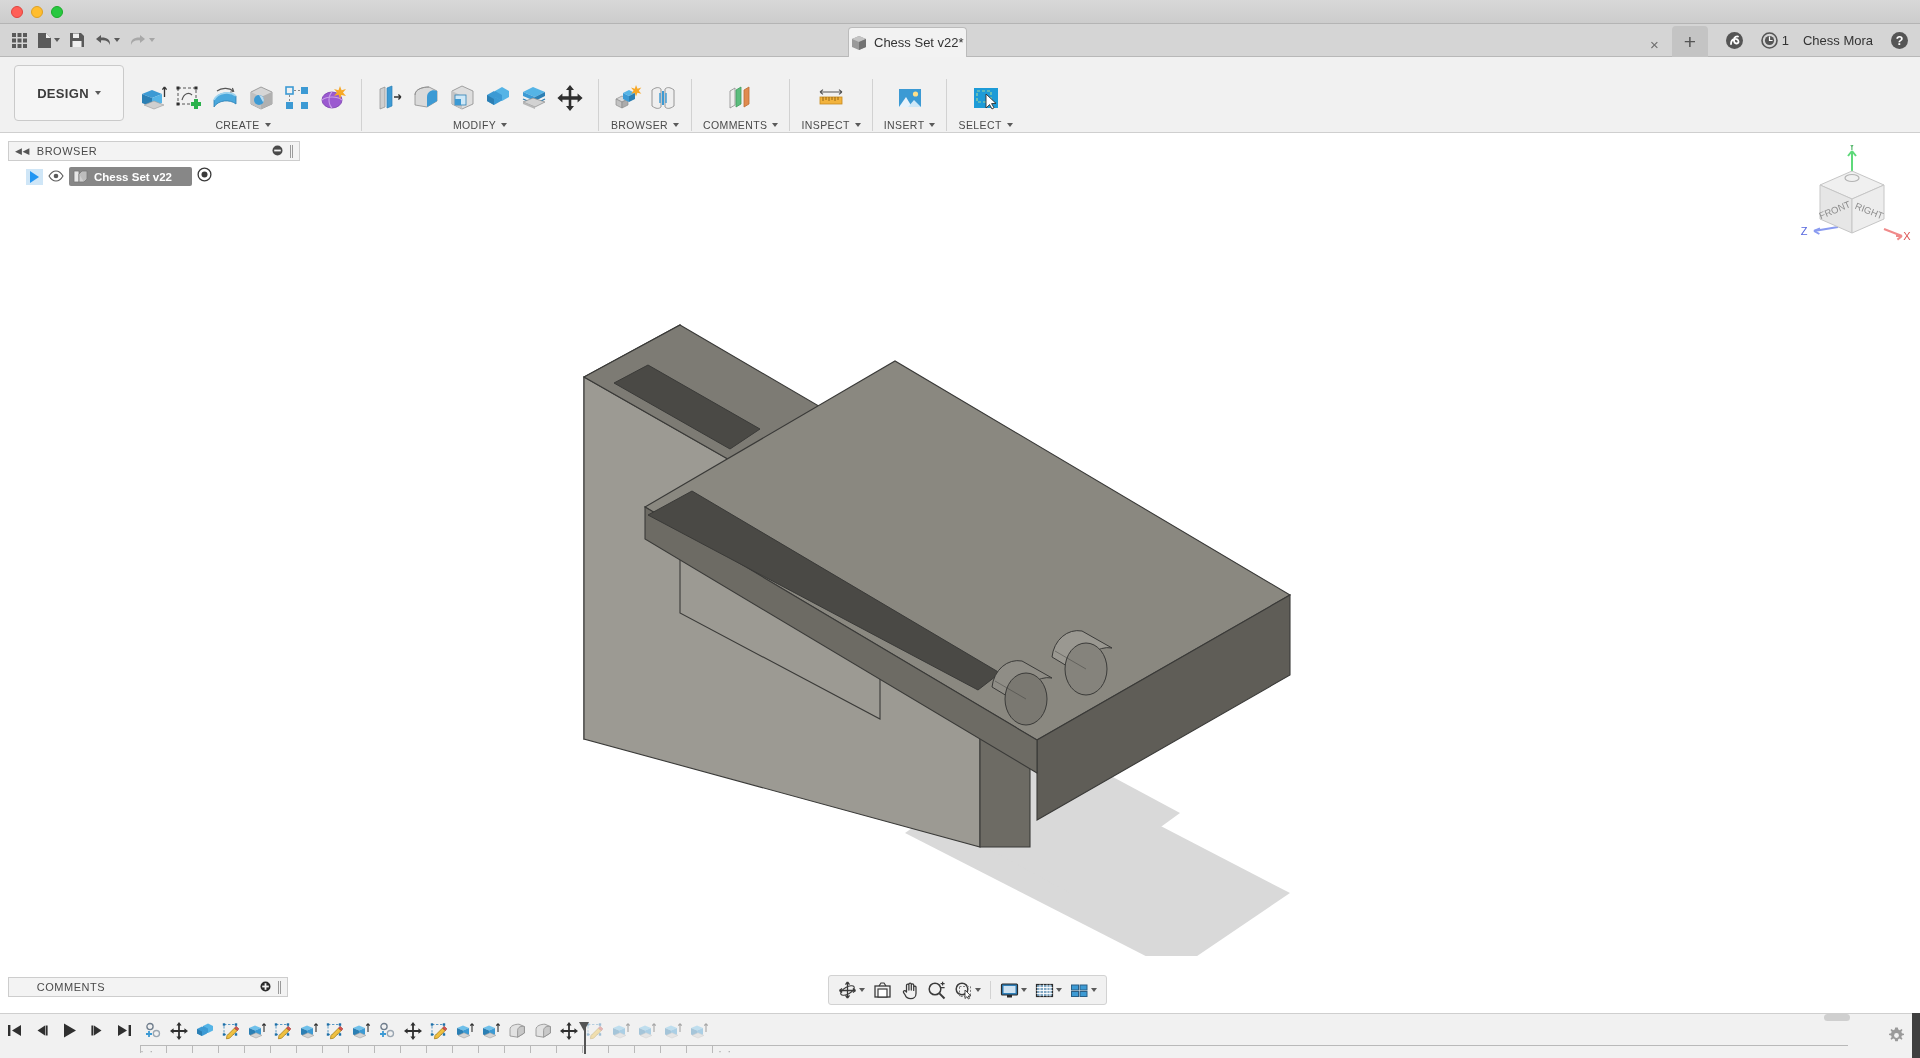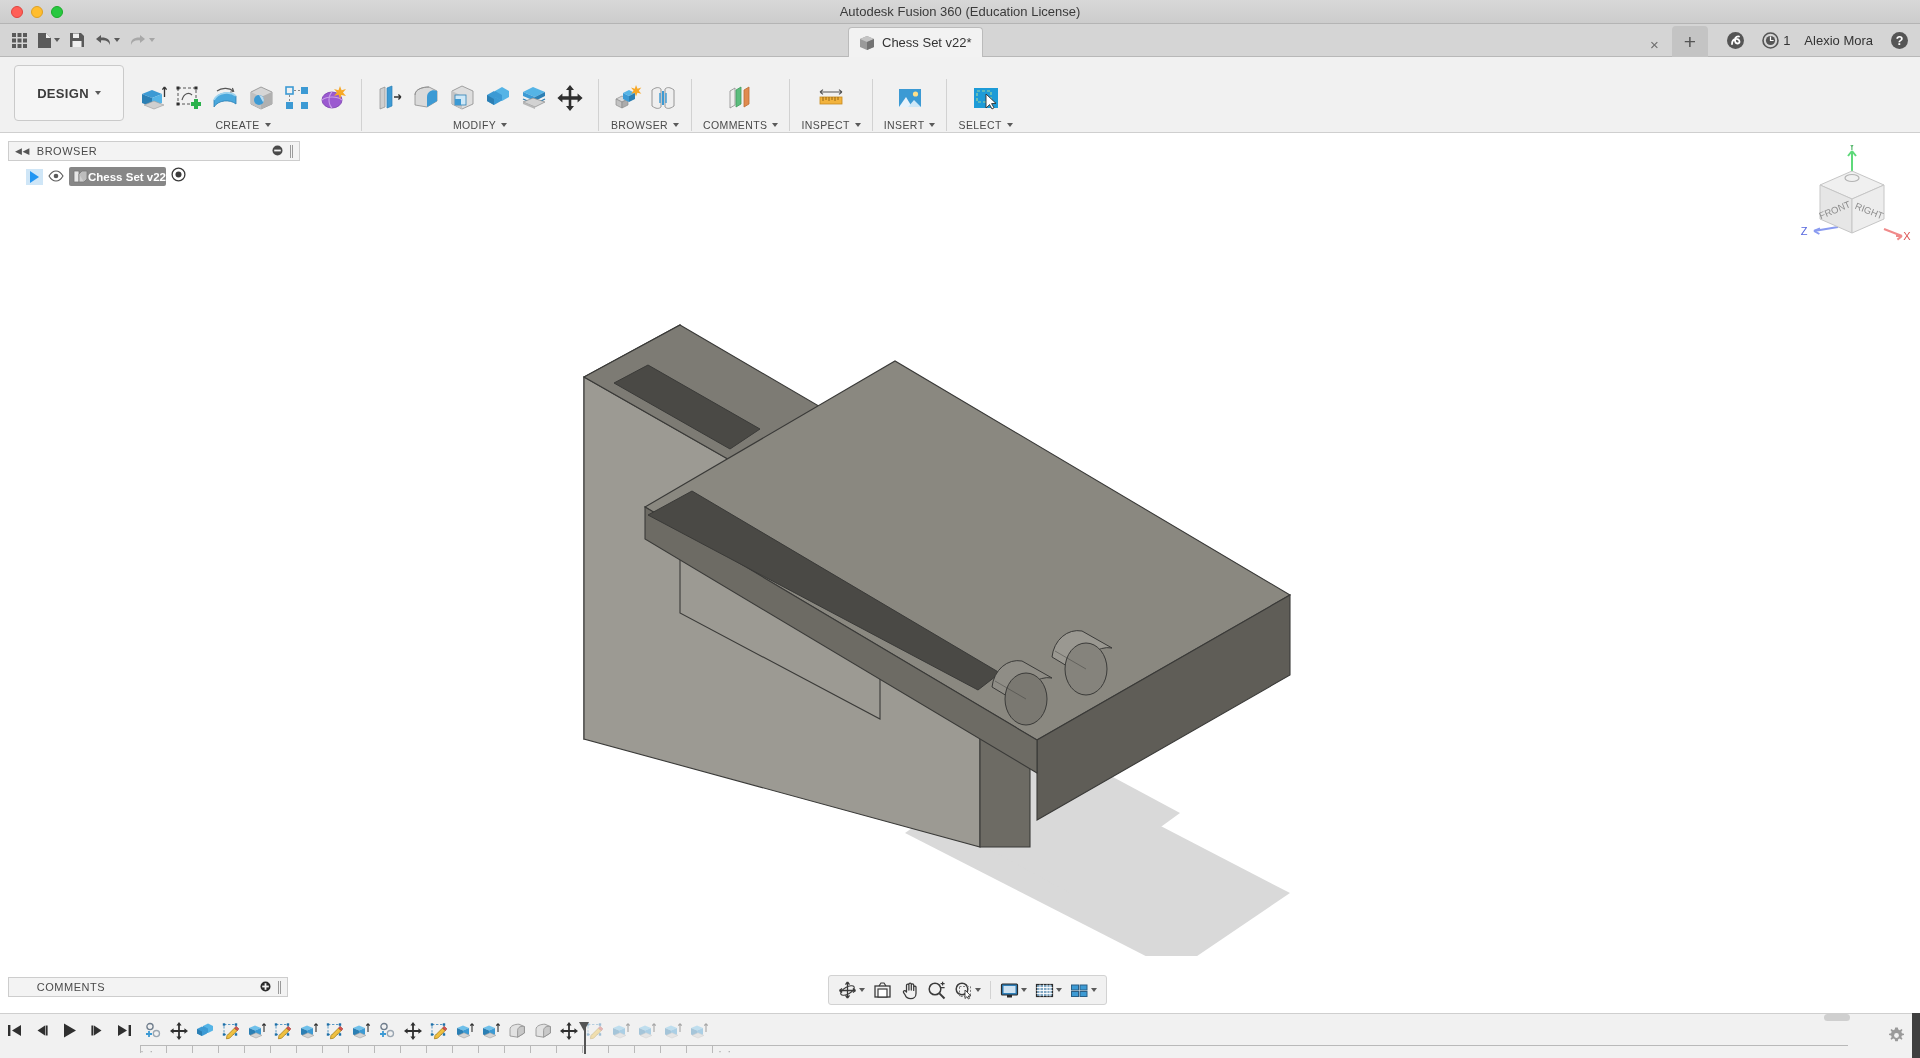--- a/index.html
+++ b/index.html
@@ -40,21 +40,21 @@
   }
   .qa-btn svg { display: block; }
   .caret { width: 0; height: 0; border-left: 3.5px solid transparent;
     border-right: 3.5px solid transparent; border-top: 4px solid #5a5a5a;
     margin-left: 2px; }
   .caret.dim { border-top-color: #a6a6a6; }
 
   .doc-tab {
     position: absolute; left: 848px; top: 3px; height: 30px;
     background: #f2f2f2; border: 1px solid #bbb; border-bottom: none;
-    border-radius: 4px 4px 0 0; padding: 0 10px;
+    border-radius: 4px 4px 0 0; padding: 0 2px;
     display: flex; align-items: center; gap: 7px;
   }
   .doc-tab .lbl { font-size: 13px; color: #333; }
 
   .tab-close {
     position: absolute; left: 1650px; top: 13px;
     font-size: 15px; color: #6e6e6e; cursor: pointer; line-height: 1;
   }
   .tab-plus {
     position: absolute; left: 1672px; top: 2px; width: 36px; height: 31px;
@@ -122,22 +122,22 @@
     border-right: 1px solid #9a9a9a; margin-left: 7px; }
 
   #browser-tree { padding-top: 6px; }
   .tree-row { display: flex; align-items: center; gap: 5px; padding-left: 18px; }
   .tri { width: 0; height: 0; border-top: 6px solid transparent;
     border-bottom: 6px solid transparent; border-left: 9px solid #2196f3;
     cursor: pointer; }
   .tri-bg { background: #cfe6f7; padding: 2px 4px; display: flex; align-items: center; }
   .eye { cursor: pointer; }
   .root-chip {
-    display: flex; align-items: center; 
-    background: #878787; border-radius: 2px; padding: 2px 0 2px 4px;
+    display: flex; align-items: center; gap: 6px;
+    background: #878787; border-radius: 2px; padding: 2px 20px 2px 4px;
   }
   .root-chip .nm { font-size: 11.5px; font-weight: bold; color: #fff; }
 
   
   #canvas {
     position: absolute; left: 0; top: 133px; width: 1920px; height: 823px;
     background: #ffffff; overflow: hidden;
   }
 
   
@@ -197,21 +197,20 @@
 </style>
 </head>
 <body>
 
 <div id="titlebar">
   <div class="traffic">
     <div class="tl red"></div>
     <div class="tl yel"></div>
     <div class="tl grn"></div>
   </div>
-  <div id="app-title">Autodesk Fusion 360 (Education License)</div>
 </div>
 
 <div id="tabbar">
   <div class="qa">
     <div class="qa-btn">
       <svg width="17" height="17" viewBox="0 0 17 17">
           <g fill="#5a5a5a">
         <rect x="1" y="1" width="4" height="4"></rect>
             <rect x="6.5" y="1" width="4" height="4"></rect>
             <rect x="12" y="1" width="4" height="4"></rect>
@@ -271,21 +270,21 @@
         </svg>
     </div>
     <div class="jobcount">
       <svg width="17" height="17" viewBox="0 0 17 17">
         <circle cx="8.5" cy="8.5" r="7.5" fill="none" stroke="#555" stroke-width="1.6"></circle>
         <circle cx="8.5" cy="8.5" r="4.6" fill="#555"></circle>
         <path d="M8.5 4.5 V8.5 H11.6" stroke="#fff" stroke-width="1.2" fill="none"></path>
       </svg>
       <span>1</span>
     </div>
-    <span class="uname">Alexio Mora</span>
+    <span class="uname">Chess Mora</span>
     <div class="qa-btn">
       <svg width="19" height="19" viewBox="0 0 19 19">
           <circle cx="9.5" cy="9.5" r="8.5" fill="#555"></circle>
         <text x="9.5" y="14" font-size="12.5" font-family="Liberation Sans, sans-serif" fill="#fff" text-anchor="middle" font-weight="bold">?</text>
         </svg>
     </div>
   </div>
 </div>
 
 <div id="ribbon">

